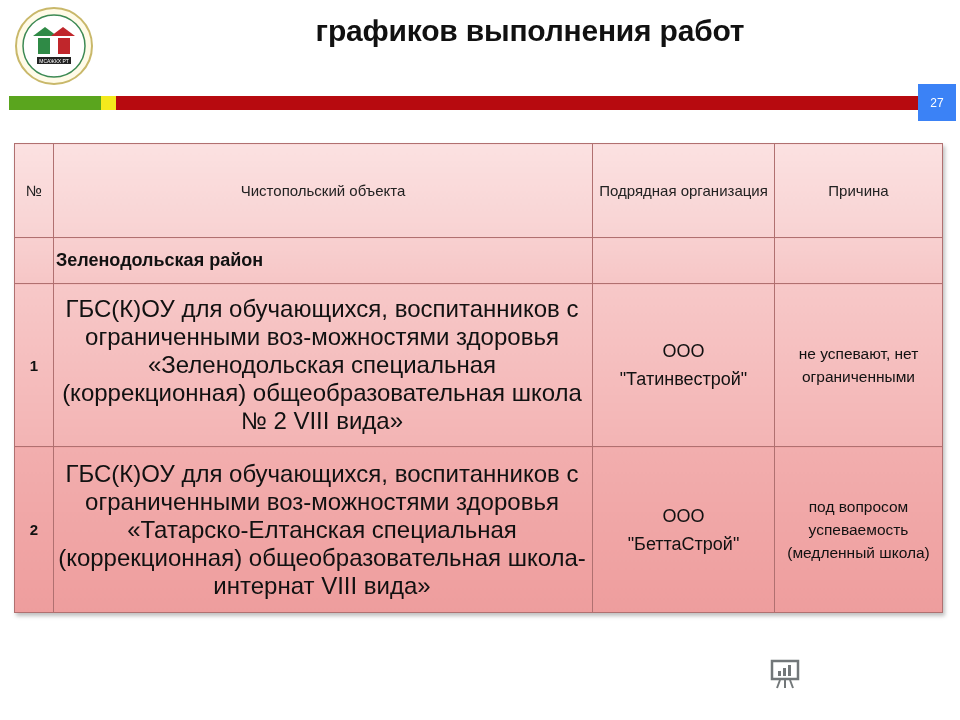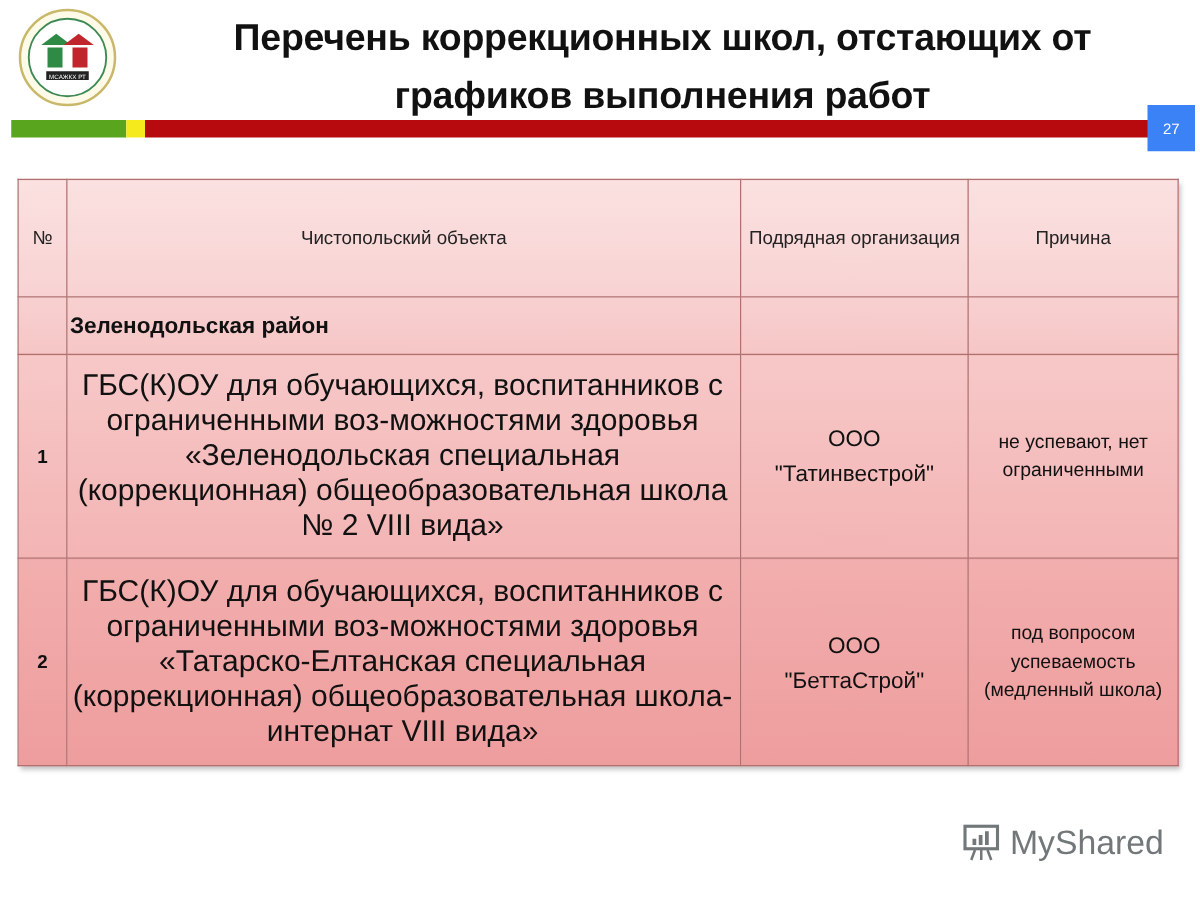--- a/index.html
+++ b/index.html
@@ -65,21 +65,20 @@
     <path d="M24 30 L36 21 L48 30 Z" fill="#2f8a46"></path>
     <path d="M42 30 L54 21 L66 30 Z" fill="#c0262b"></path>
     <rect x="29" y="32" width="12" height="16" fill="#2f8a46"></rect>
     <rect x="49" y="32" width="12" height="16" fill="#c0262b"></rect>
     <rect x="28" y="51" width="34" height="7" fill="#222"></rect>
     <text x="45" y="57" font-size="5" fill="#fff" text-anchor="middle" font-family="Liberation Sans, sans-serif">МСАЖКХ РТ</text>
   </svg>
 </div>
 
 <div class="title">
-  <div>Перечень коррекционных школ, отстающих от</div>
   <div>графиков выполнения работ</div>
 </div>
 
 <div class="band green"></div>
 <div class="band yellow"></div>
 <div class="band red"></div>
 <div class="page-num">27</div>
 
 <table class="grid">
   <colgroup>
@@ -125,14 +124,13 @@
 <div class="watermark">
   <svg width="34" height="32" viewBox="0 0 34 32">
     <rect x="4" y="3" width="26" height="18" fill="none" stroke="#5a6062" stroke-width="2.5"></rect>
     <rect x="10" y="13" width="3" height="5" fill="#5a6062"></rect>
     <rect x="15" y="10" width="3" height="8" fill="#5a6062"></rect>
     <rect x="20" y="7" width="3" height="11" fill="#5a6062"></rect>
     <line x1="12" y1="22" x2="9" y2="30" stroke="#5a6062" stroke-width="2"></line>
     <line x1="17" y1="22" x2="17" y2="30" stroke="#5a6062" stroke-width="2"></line>
     <line x1="22" y1="22" x2="25" y2="30" stroke="#5a6062" stroke-width="2"></line>
   </svg>
-  <span>MyShared</span>
 </div>
 
 </body></html>

